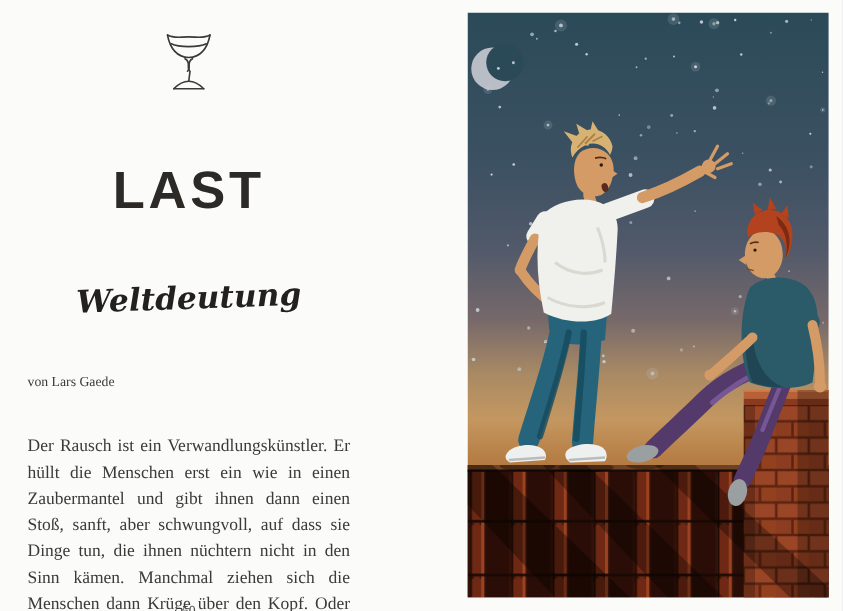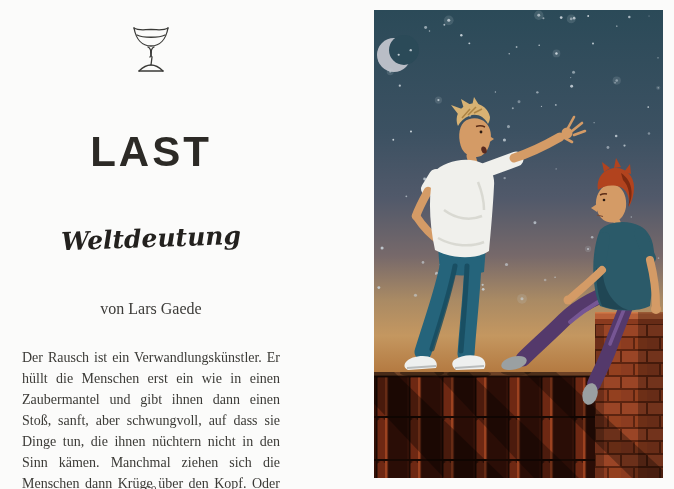--- a/index.html
+++ b/index.html
@@ -9,22 +9,22 @@
   
   .content{position:absolute;left:22px;top:0;width:258px;height:408px;text-decoration:underline;}
   .glass{position:absolute;top:24px;left:0;right:0;display:flex;justify-content:center;}
   .title{position:absolute;top:97px;left:0;right:0;text-align:center;
          font-family:"Liberation Sans",sans-serif;font-weight:bold;
          font-size:42px;line-height:53px;letter-spacing:3px;color:var(--ink,#2c2a26);}
   .title span{display:block;}
   .subtitle{position:absolute;top:224px;left:0;right:0;text-align:center;
             font-family:"DejaVu Serif",serif;font-style:italic;font-weight:bold;
             font-size:25px;color:#23211e;transform:rotate(-2deg);}
-  .byline{position:absolute;top:300px;left:0;right:0;text-align:center;
-          font-size:16px;color:#3c3b38;}
+  .byline{position:absolute;top:300px;left:0;right:0;text-align:left;
+          font-size:11px;color:#3c3b38;}
   .bodytext{position:absolute;top:333px;left:0;width:258px;
             font-size:14px;line-height:21px;text-align:justify;color:var(--body-text,#3b3a36);}
   .pageno{position:absolute;top:483px;left:0;right:0;text-align:center;
           font-size:11px;color:#4a4a46;}
   
   .illu{position:absolute;left:37px;top:10px;width:289px;height:468px;}
   .limb{fill:none;stroke-linecap:round;}
 </style>
 </head>
 <body>

